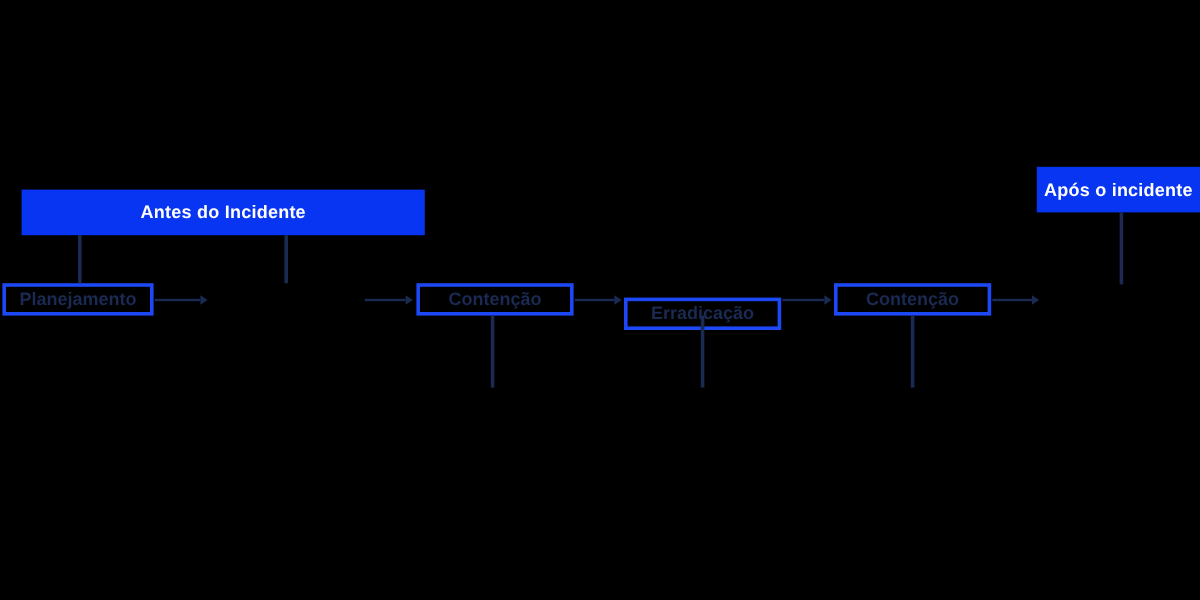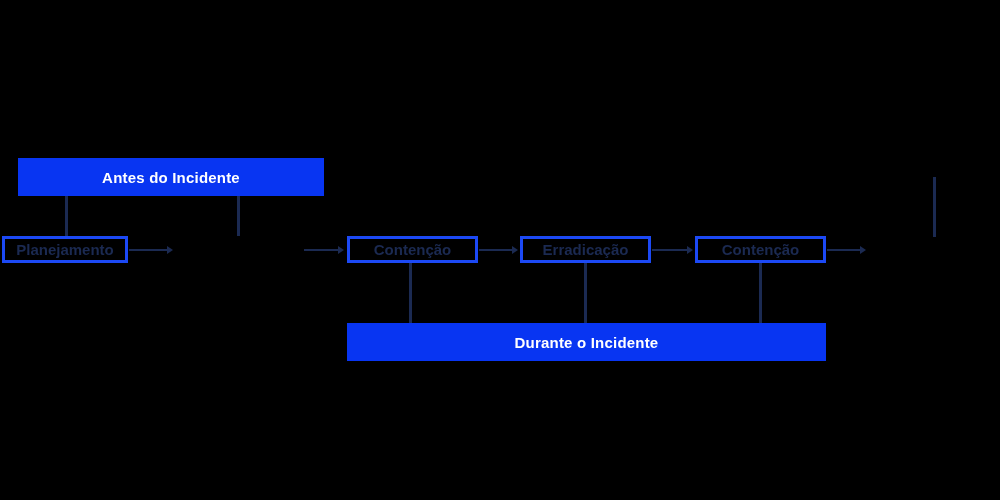--- a/index.html
+++ b/index.html
@@ -20,36 +20,36 @@
     overflow:hidden;
   }
   .phase-box{
     position:absolute;
     background:var(--phase-fill);
     color:var(--phase-text);
     display:flex;align-items:center;justify-content:center;
     font-size:15px;font-weight:bold;
     letter-spacing:.2px;
   }
-  .phase-before{left:18px;top:158px;width:306px;height:38px;}
+  .phase-before{left:18px;top:158px;width:336px;height:38px;}
   .phase-after{left:864px;top:139px;width:136px;height:38px;}
   .phase-during{left:347px;top:323px;width:479px;height:38px;}
   .step-box{
     position:absolute;
     top:236px;height:27px;
     border:3px solid var(--step-border);
     background:transparent;
     color:var(--step-text);
     display:flex;align-items:center;justify-content:center;
     font-size:15px;font-weight:bold;
   }
   .step-1{left:2px;width:126px;}
   .step-2{left:175px;width:128px;}
   .step-3{left:347px;width:131px;}
-  .step-4{left:520px;width:131px;}
+  .step-4{left:520px;width:131px;margin-top:12px;}
   .step-5{left:695px;width:131px;}
   .step-6{left:868px;top:237px;width:132px;}
   .vline{
     position:absolute;width:3px;
     background:var(--connector);
   }
   .v-before-1{left:65px;top:196px;height:40px;}
   .v-before-2{left:237px;top:196px;height:40px;}
   .v-during-1{left:409px;top:263px;height:60px;}
   .v-during-2{left:584px;top:263px;height:60px;}
@@ -73,22 +73,22 @@
   .arrow-5{left:827px;width:39px;}
 </style>
 </head>
 <body>
 
 <div class="canvas">
 
   <div class="phase-box phase-before">
     <span>Antes do Incidente</span>
   </div>
-  <div class="phase-box phase-during">
-    <span>Durante o Incidente</span>
+  <div class="phase-box phase-after">
+    <span>Após o incidente</span>
   </div>
 
   <div class="step-box step-1">
     <span>Planejamento</span>
   </div>
   <div class="step-box step-3">
     <span>Contenção</span>
   </div>
   <div class="step-box step-4">
     <span>Erradicação</span>

